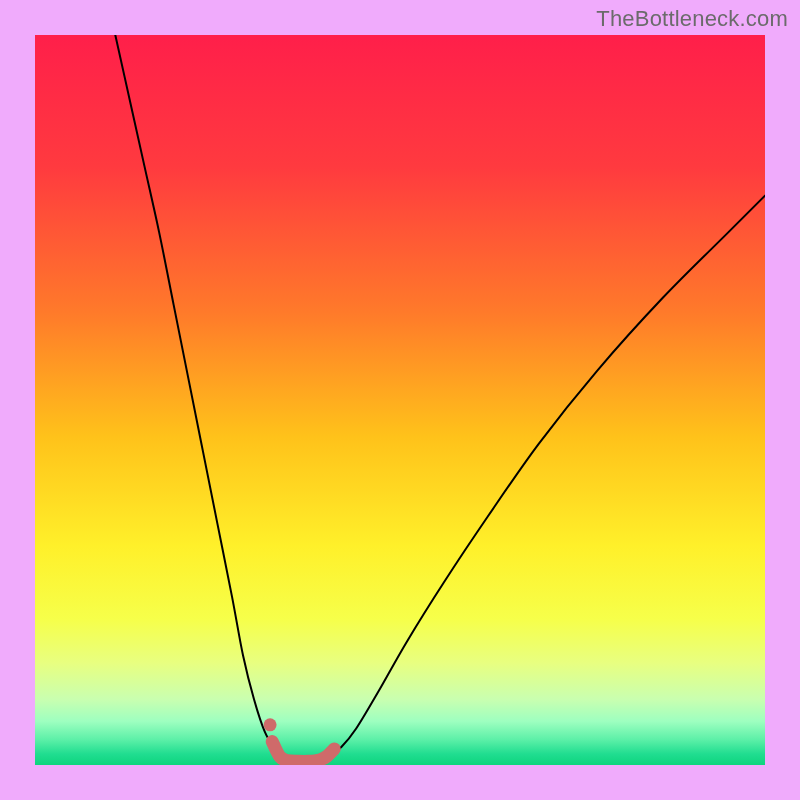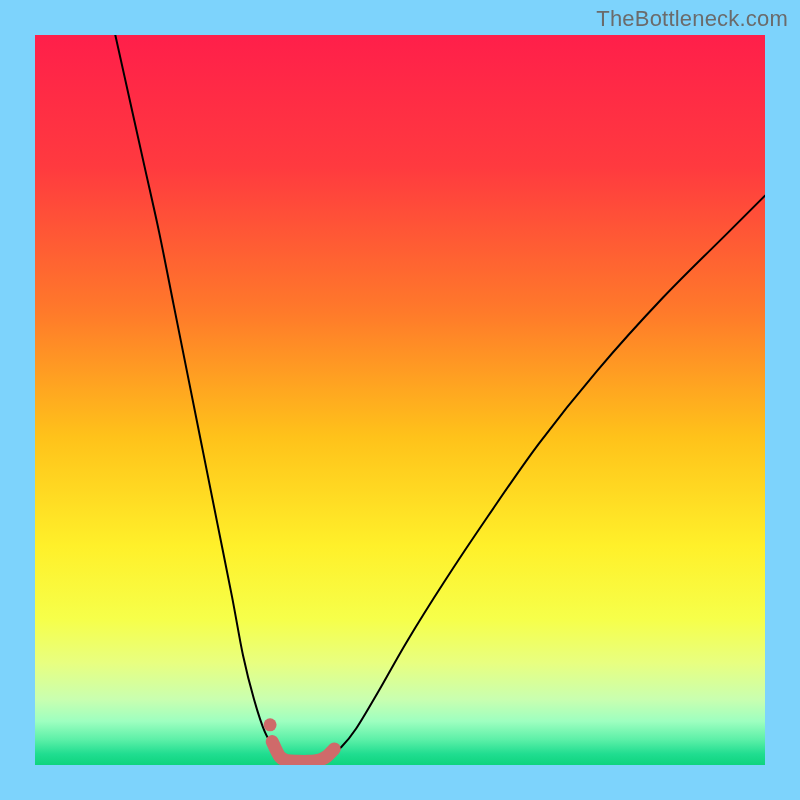--- a/index.html
+++ b/index.html
@@ -10,21 +10,21 @@
     background: #000;
     overflow: hidden;
     font-family: Arial, Helvetica, sans-serif;
   }
   .frame {
     position: absolute;
     left: 0;
     top: 0;
     width: 800px;
     height: 800px;
-    background: #7dd3fc;
+    background: #f0abfc;
     text-align: center;
   }
   .plot {
     position: absolute;
     left: 35px;
     top: 35px;
     width: 730px;
     height: 730px;
     overflow: hidden;
   }

